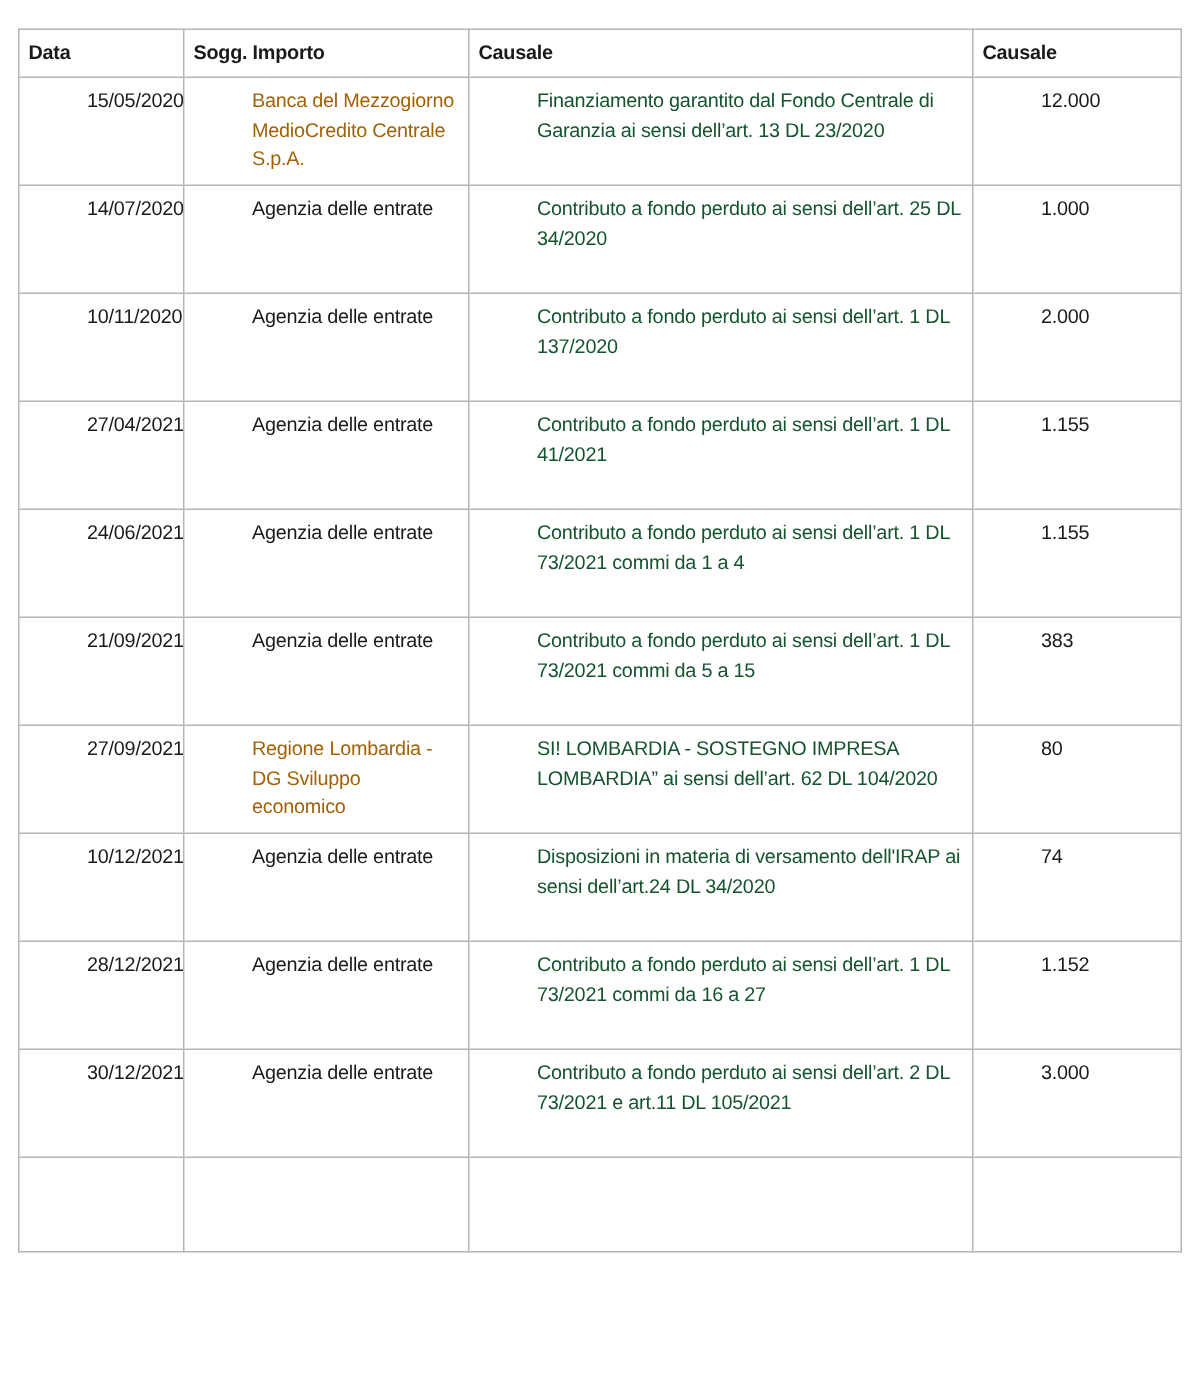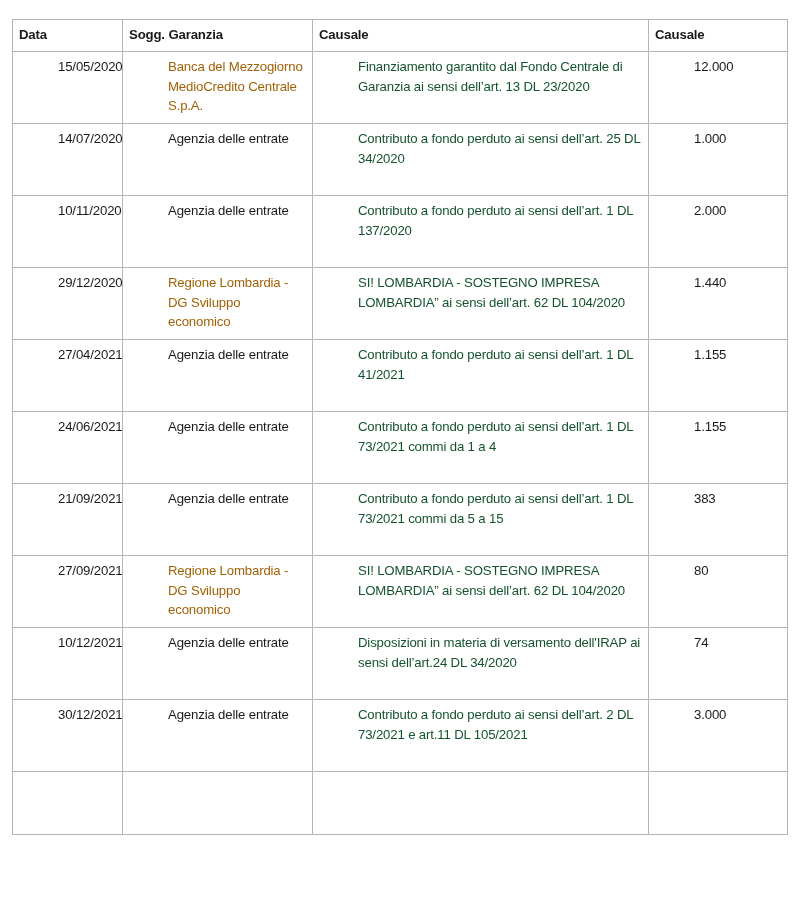--- a/index.html
+++ b/index.html
@@ -35,21 +35,21 @@
 <table class="grants">
   <colgroup>
     <col class="c-data">
       <col class="c-ente">
       <col class="c-caus">
       <col class="c-imp">
   </colgroup>
   <thead>
     <tr>
       <th>Data</th>
-      <th>Sogg. Garanzia</th>
+      <th>Sogg. Importo</th>
       <th>Causale</th>
       <th>Causale</th>
     </tr>
   </thead>
   <tbody id="tbody">
       <tr class="row">
         <td>15/05/2020</td>
         <td class="ente-grey">Banca del Mezzogiorno MedioCredito Centrale S.p.A.</td>
         <td class="caus-grey">Finanziamento garantito dal Fondo Centrale di Garanzia ai sensi dell’art. 13 DL 23/2020</td>
         <td>12.000</td>
@@ -58,26 +58,20 @@
         <td>14/07/2020</td>
         <td>Agenzia delle entrate</td>
         <td class="caus-grey">Contributo a fondo perduto ai sensi dell’art. 25 DL 34/2020</td>
         <td>1.000</td>
       </tr>
       <tr class="row">
         <td>10/11/2020</td>
         <td>Agenzia delle entrate</td>
         <td class="caus-grey">Contributo a fondo perduto ai sensi dell’art. 1 DL 137/2020</td>
         <td>2.000</td>
-      </tr>
-      <tr class="row">
-        <td>29/12/2020</td>
-        <td class="ente-grey">Regione Lombardia - DG Sviluppo economico</td>
-        <td class="caus-grey">SI! LOMBARDIA - SOSTEGNO IMPRESA LOMBARDIA” ai sensi dell’art. 62 DL 104/2020</td>
-        <td>1.440</td>
       </tr>
       <tr class="row">
         <td>27/04/2021</td>
         <td>Agenzia delle entrate</td>
         <td class="caus-grey">Contributo a fondo perduto ai sensi dell’art. 1 DL 41/2021</td>
         <td>1.155</td>
       </tr>
       <tr class="row">
         <td>24/06/2021</td>
         <td>Agenzia delle entrate</td>
@@ -96,20 +90,26 @@
         <td class="caus-grey">SI! LOMBARDIA - SOSTEGNO IMPRESA LOMBARDIA” ai sensi dell’art. 62 DL 104/2020</td>
         <td>80</td>
       </tr>
       <tr class="row">
         <td>10/12/2021</td>
         <td>Agenzia delle entrate</td>
         <td class="caus-grey">Disposizioni in materia di versamento dell'IRAP ai sensi dell’art.24 DL 34/2020</td>
         <td>74</td>
       </tr>
       <tr class="row">
+        <td>28/12/2021</td>
+        <td>Agenzia delle entrate</td>
+        <td class="caus-grey">Contributo a fondo perduto ai sensi dell’art. 1 DL 73/2021 commi da 16 a 27</td>
+        <td>1.152</td>
+      </tr>
+      <tr class="row">
         <td>30/12/2021</td>
         <td>Agenzia delle entrate</td>
         <td class="caus-grey">Contributo a fondo perduto ai sensi dell’art. 2 DL 73/2021 e art.11 DL 105/2021</td>
         <td>3.000</td>
       </tr>
       <tr class="empty">
         <td></td>
         <td></td>
         <td class="caus-grey"></td>
         <td></td>

